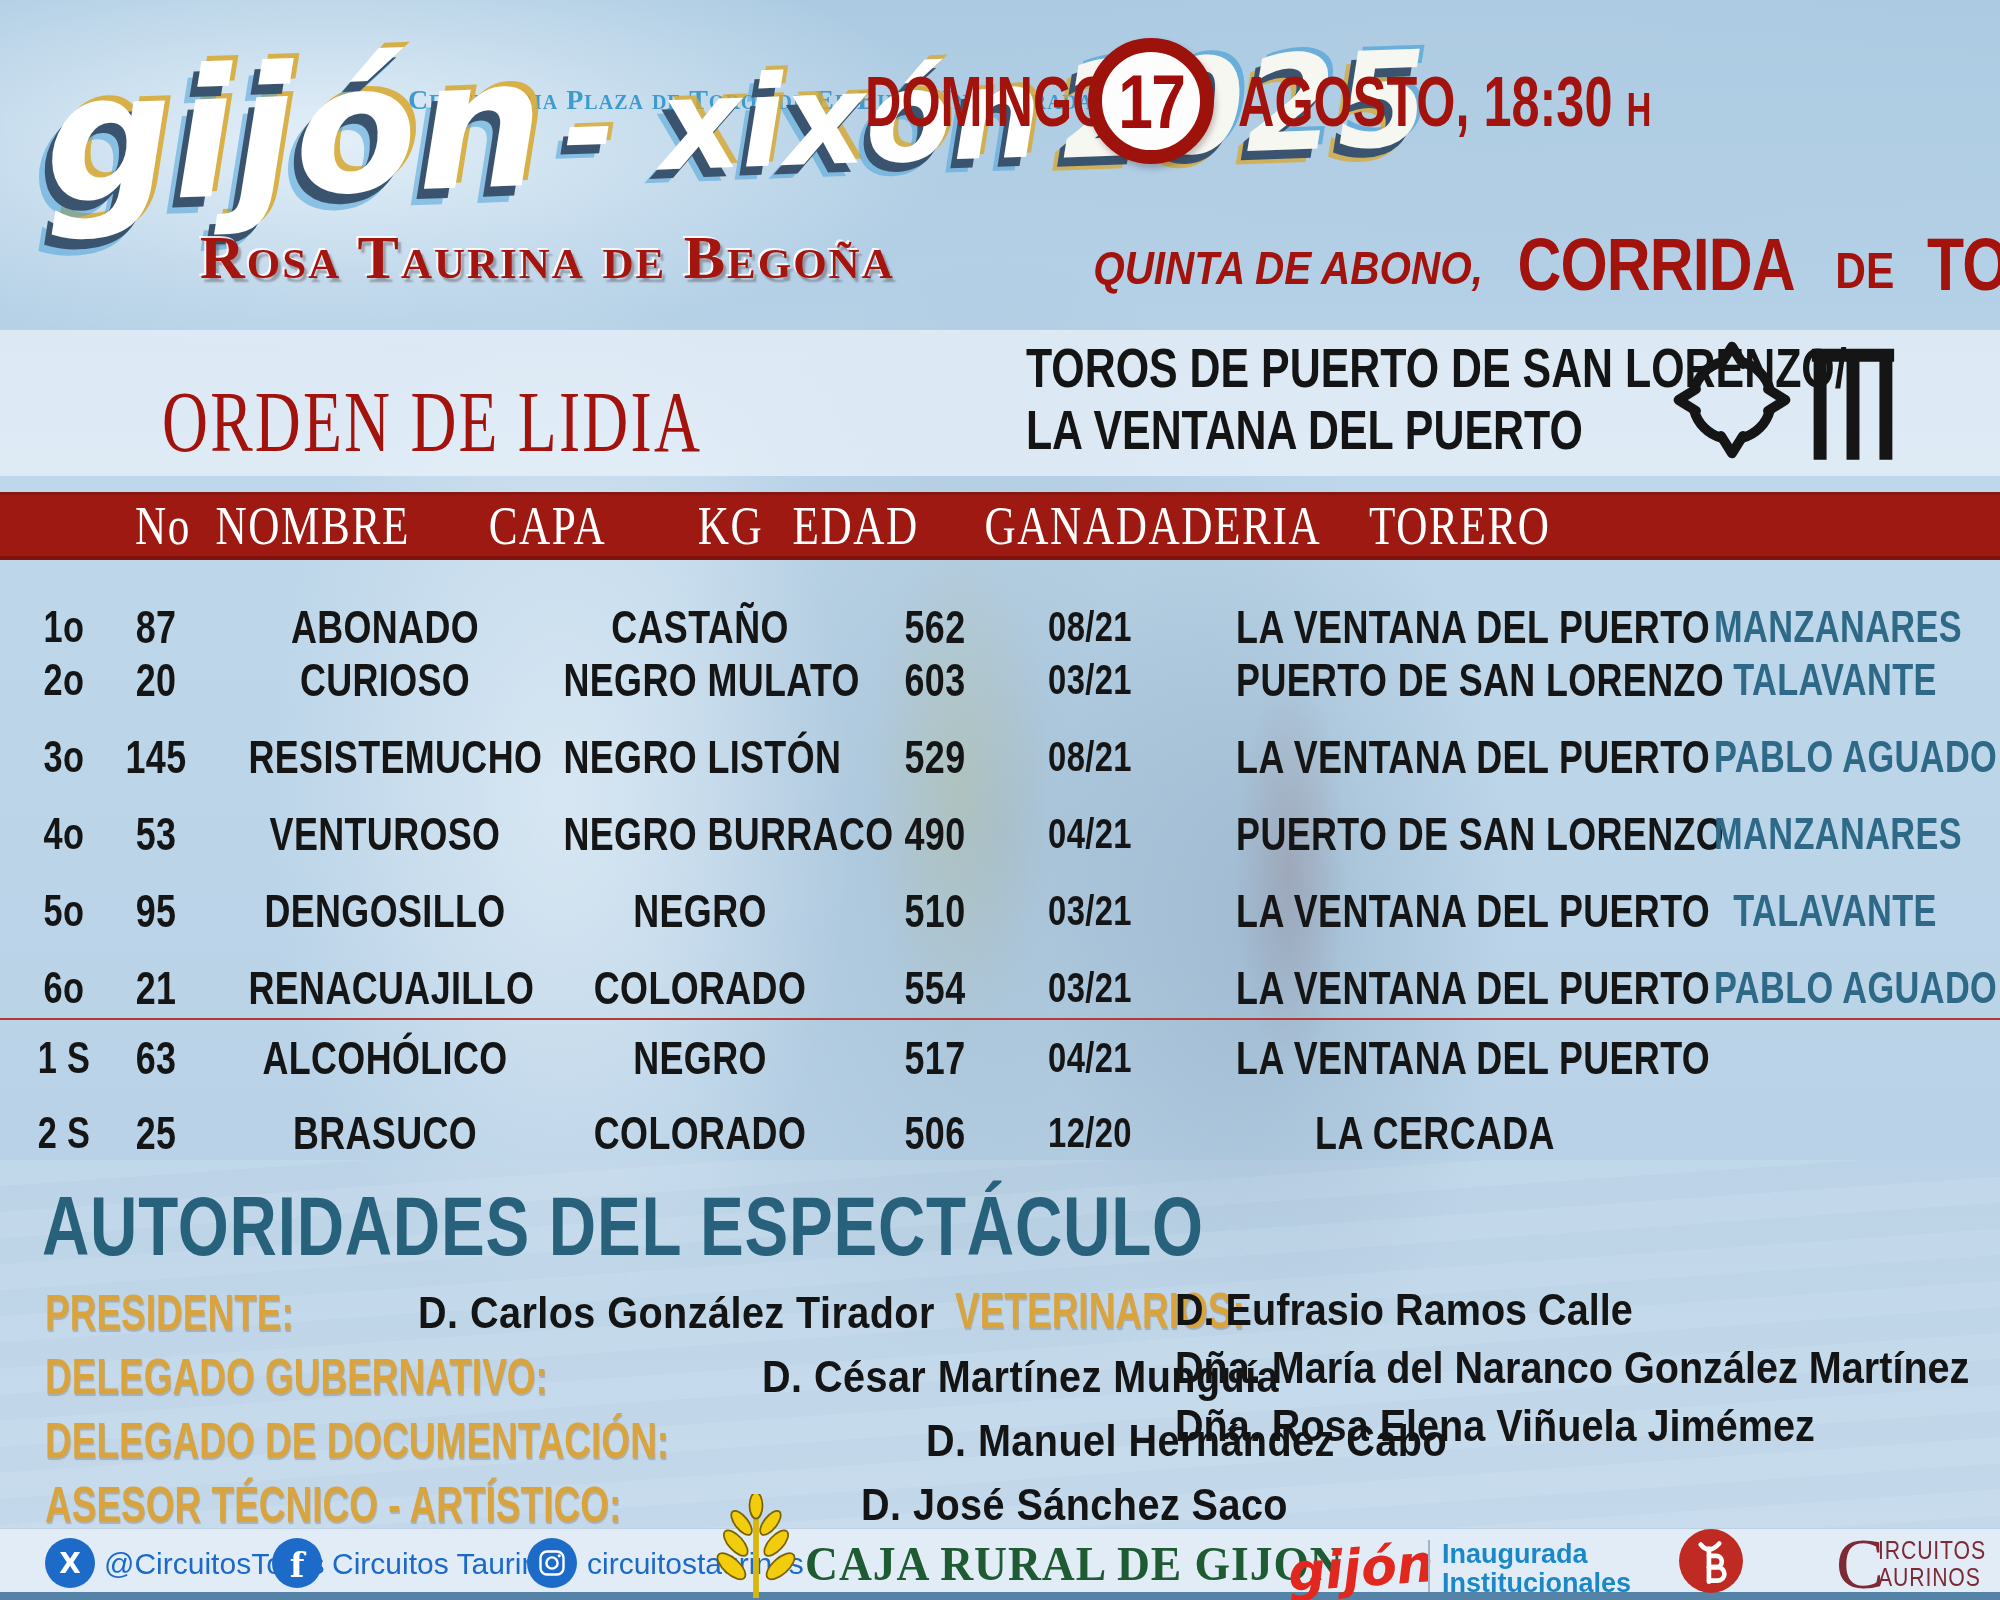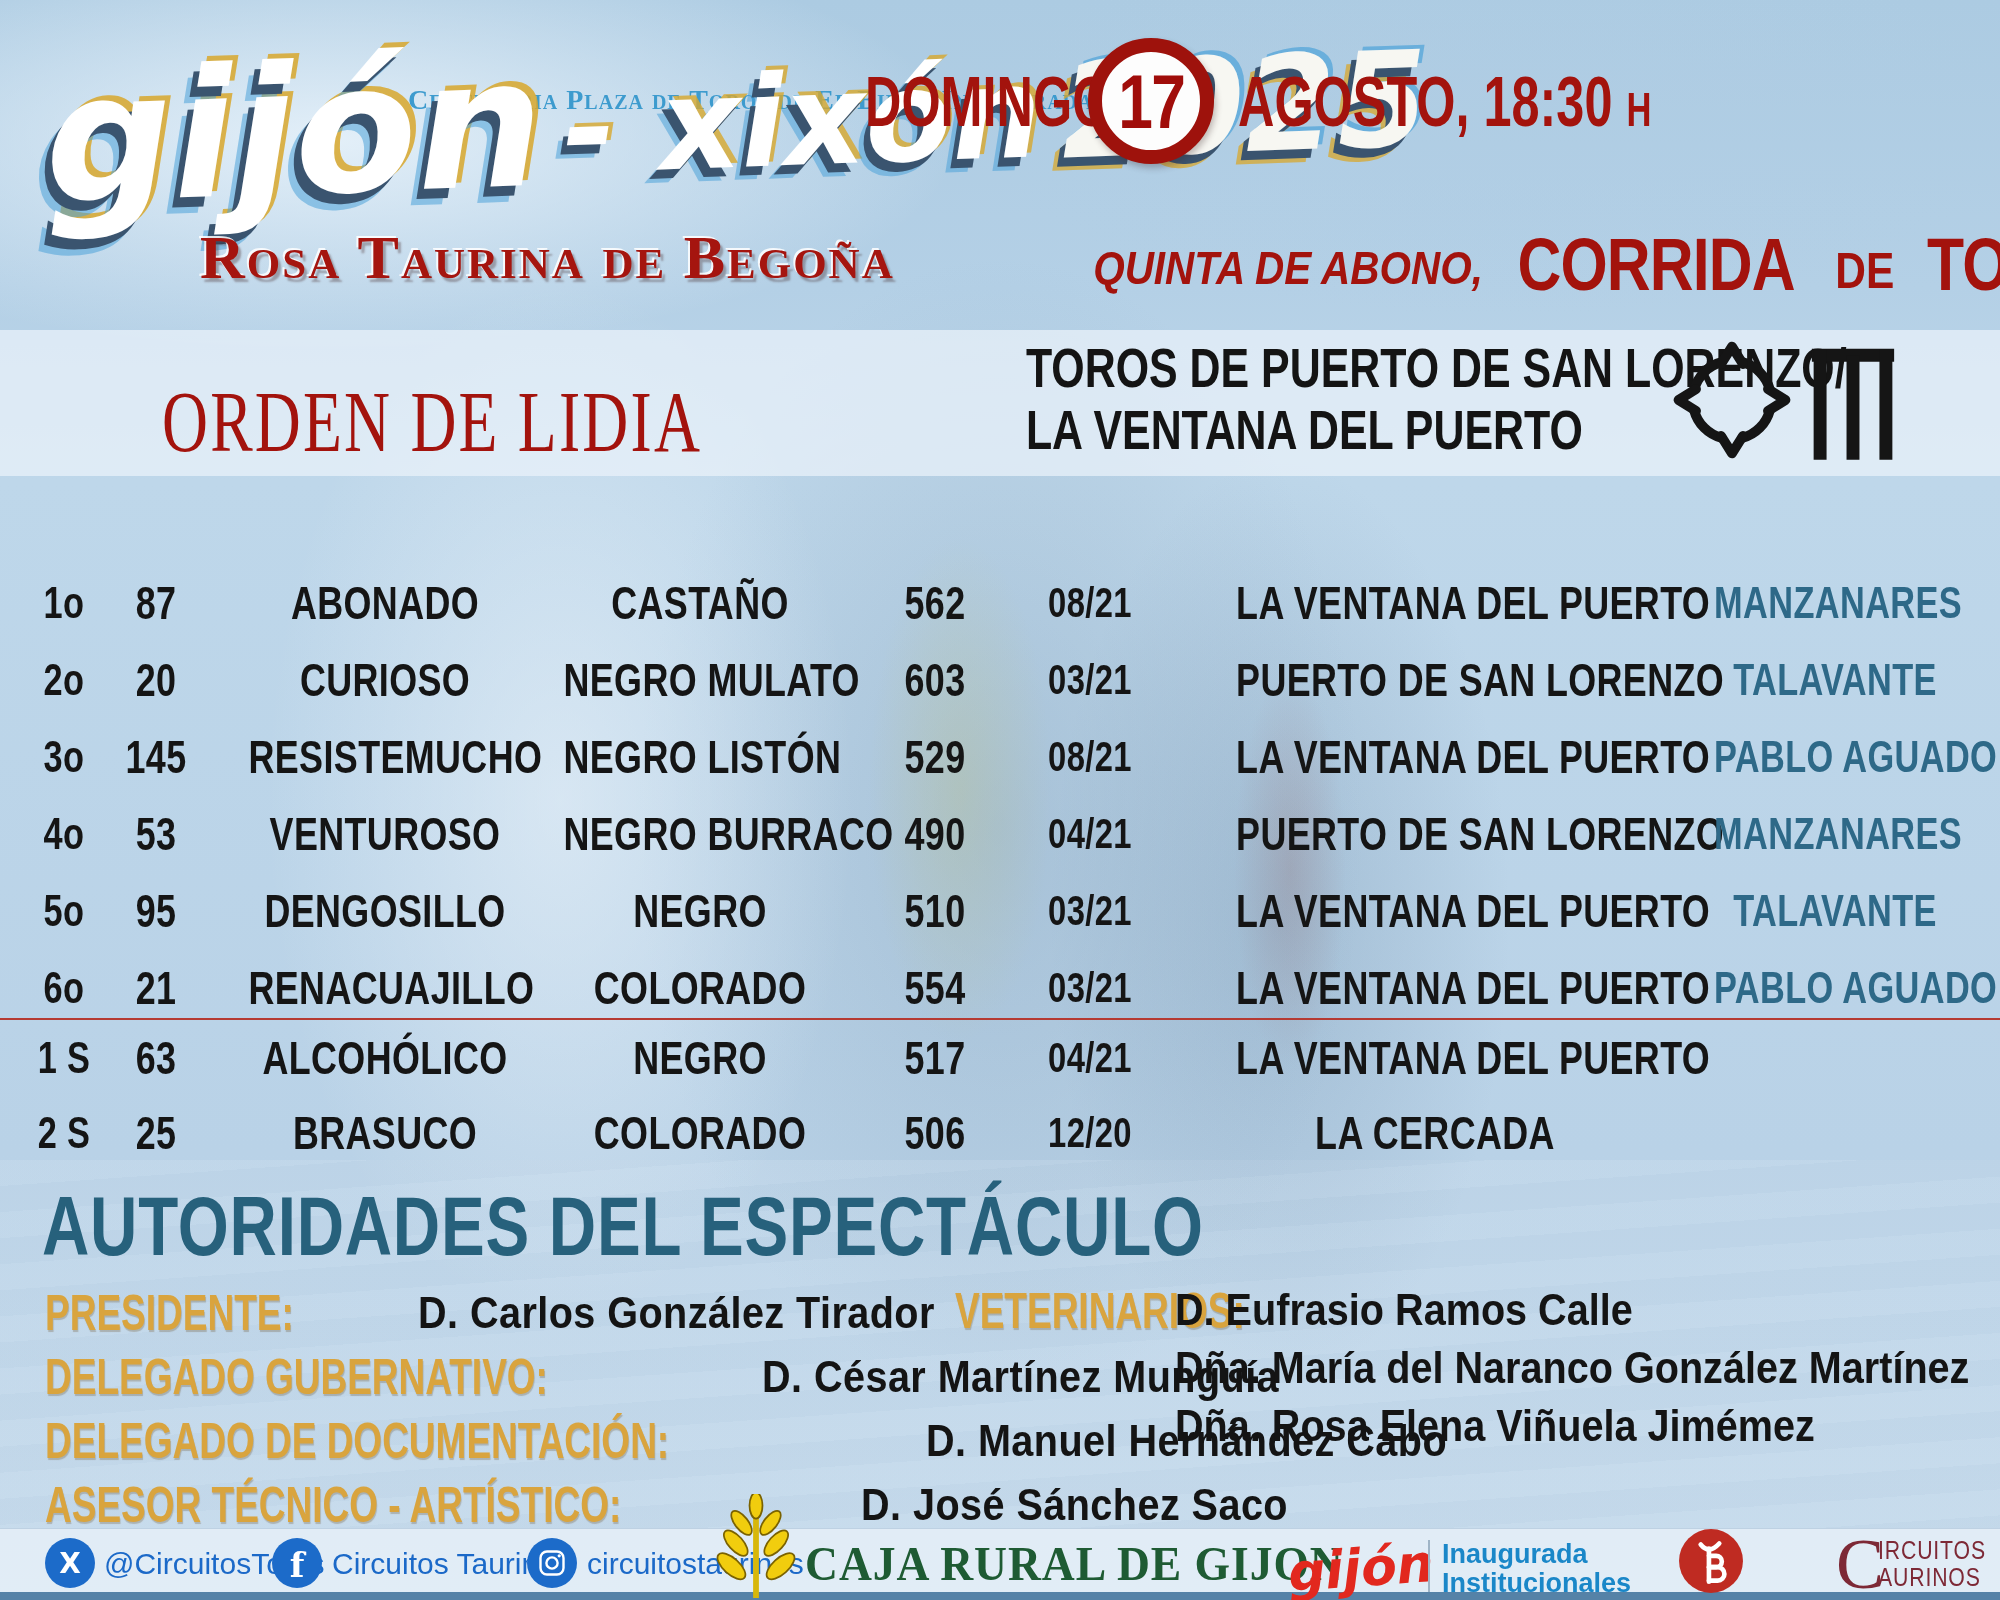--- a/index.html
+++ b/index.html
@@ -164,22 +164,31 @@
   </svg>
   <svg class="abs hierro2" viewBox="0 0 80 100">
     <g stroke="#151515" stroke-width="11" fill="none">
       <path d="M5 11 H75"></path>
       <path d="M12 6 V100"></path>
       <path d="M68 6 V100"></path>
       <path d="M40 11 V100"></path>
     </g>
   </svg>
 
-
-  <div class="row" style="top:575px">
+  <div class="abs thead">
+    <div class="hdr h-no">No</div>
+    <div class="hdr h-nombre">NOMBRE</div>
+    <div class="hdr h-capa">CAPA</div>
+    <div class="hdr h-kg">KG</div>
+    <div class="hdr h-edad">EDAD</div>
+    <div class="hdr h-gan">GANADADERIA</div>
+    <div class="hdr h-tor">TORERO</div>
+  </div>
+
+  <div class="row" style="top:599px">
     <div class="cell c-pos">1o</div>
     <div class="cell c-num">87</div>
     <div class="cell c-nom">ABONADO</div>
     <div class="cell c-capa">CASTAÑO</div>
     <div class="cell c-kg">562</div>
     <div class="cell c-edad">08/21</div>
     <div class="cell c-gan">LA VENTANA DEL PUERTO</div>
     <div class="cell c-tor">MANZANARES</div>
   </div>
   <div class="row" style="top:652px">

